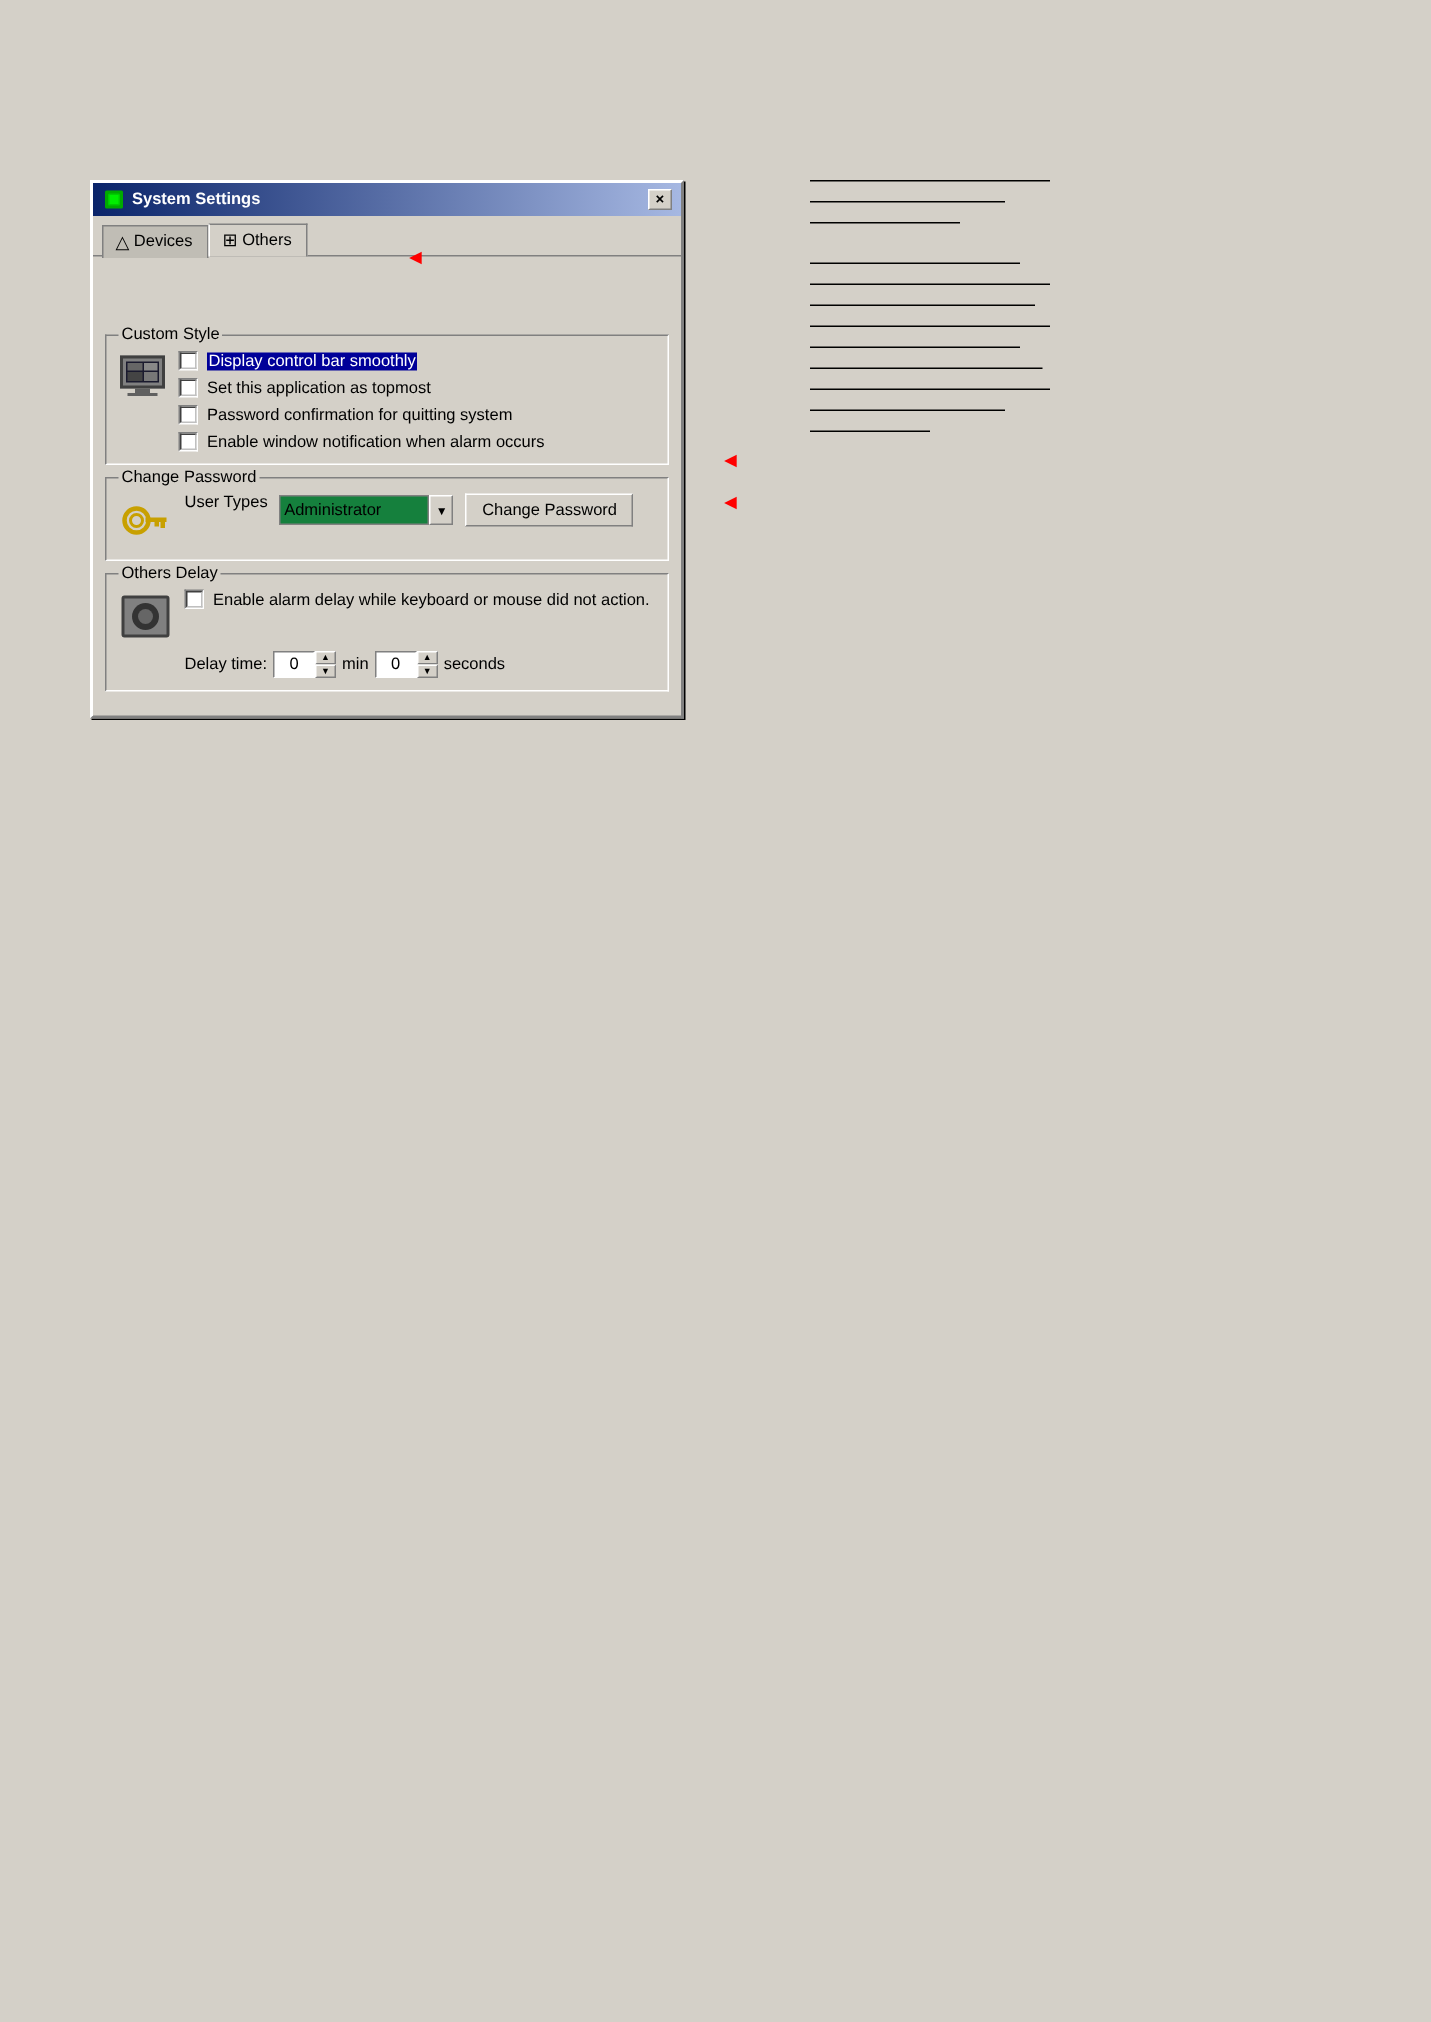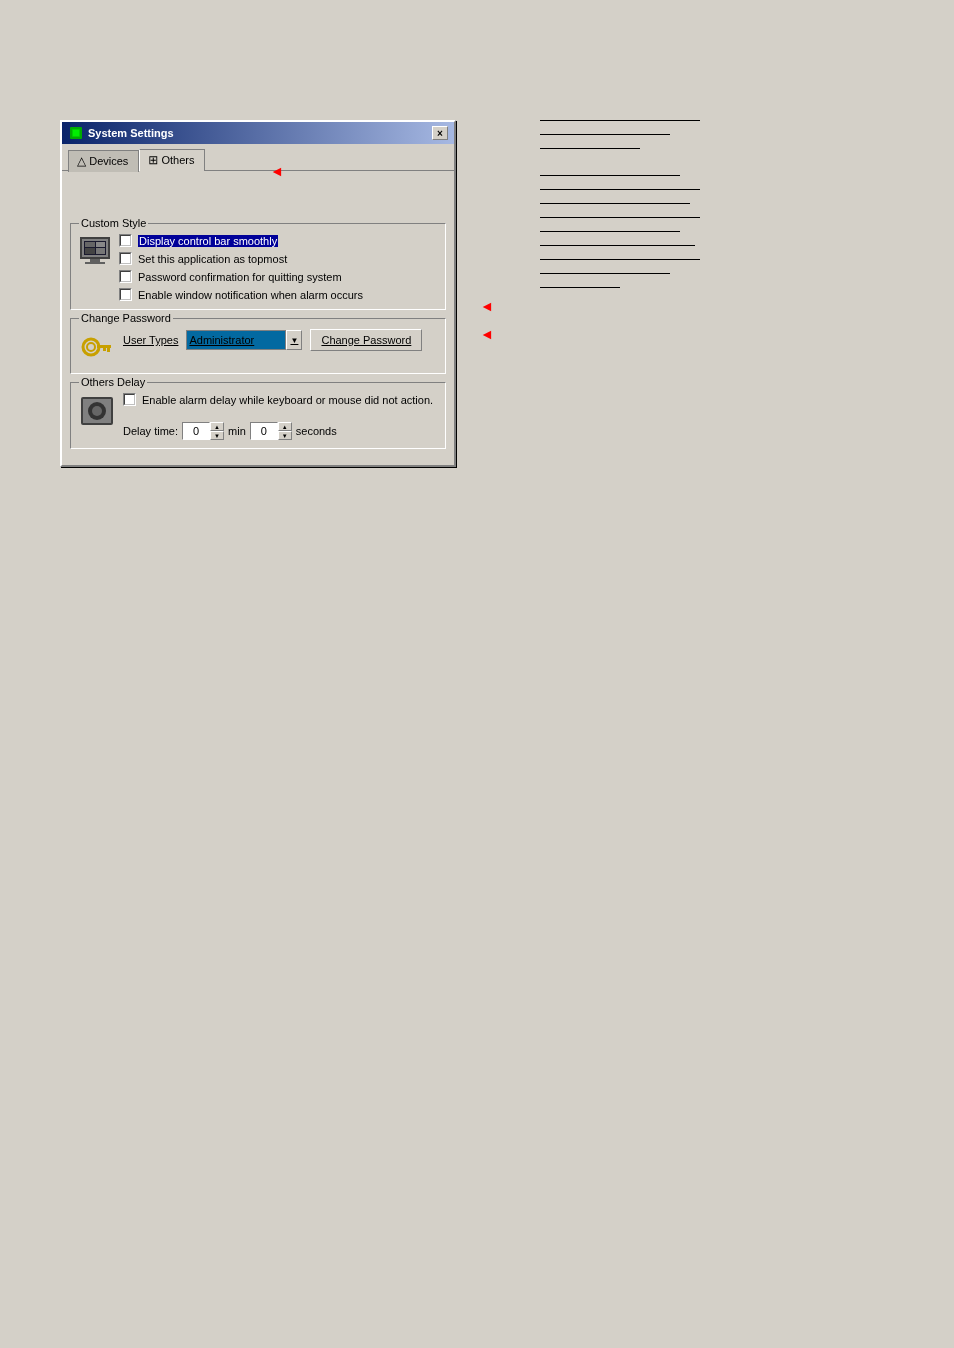--- a/index.html
+++ b/index.html
@@ -187,41 +187,39 @@
       background: white;
     }
 
     .checkbox-label {
       font-size: 11px;
       color: #000;
     }
 
     .password-row {
       display: flex;
-      align-items: center;
       gap: 8px;
       margin-bottom: 8px;
-      text-decoration: underline;
     }
 
     .field-label {
       font-size: 11px;
       white-space: nowrap;
     }
 
     .win-combobox {
       display: flex;
       align-items: center;
     }
 
     .combobox-field {
       height: 20px;
       border: 1px solid;
       border-color: #808080 #808080 #808080 #808080;
-      background: #0369a1;
+      background: #15803d;
       font-size: 11px;
       padding: 0 2px;
       min-width: 100px;
       display: flex;
       align-items: center;
     }
 
     .combobox-arrow {
       width: 16px;
       height: 20px;
@@ -446,21 +444,21 @@
       <span class="group-label">Others Delay</span>
       <div class="group-content">
         <div class="group-header">
           <div style="width:36px;height:36px;display:flex;align-items:center;justify-content:center;">
             <div style="width:32px;height:28px;background:#808080;border:2px solid #404040;border-radius:2px;display:flex;align-items:center;justify-content:center;position:relative;">
               <div style="width:18px;height:18px;background:#333;border-radius:50%;display:flex;align-items:center;justify-content:center;">
                 <div style="width:10px;height:10px;background:#666;border-radius:50%;"></div>
               </div>
             </div>
           </div>
-          <div style="display:flex;flex-direction:column;gap:8px;flex:1;">
+          <div style="display:flex;flex-direction:column;gap:20px;flex:1;">
             <div class="checkbox-row">
               <div class="win-checkbox">
                 <div class="win-checkbox-inner"></div>
               </div>
               <span class="checkbox-label">Enable alarm delay while keyboard or mouse did not action.</span>
             </div>
             <div class="delay-time-row">
               <span class="field-label">Delay time:</span>
               <div class="spinner-control">
                 <input class="spinner-input" type="text" value="0" style="">

